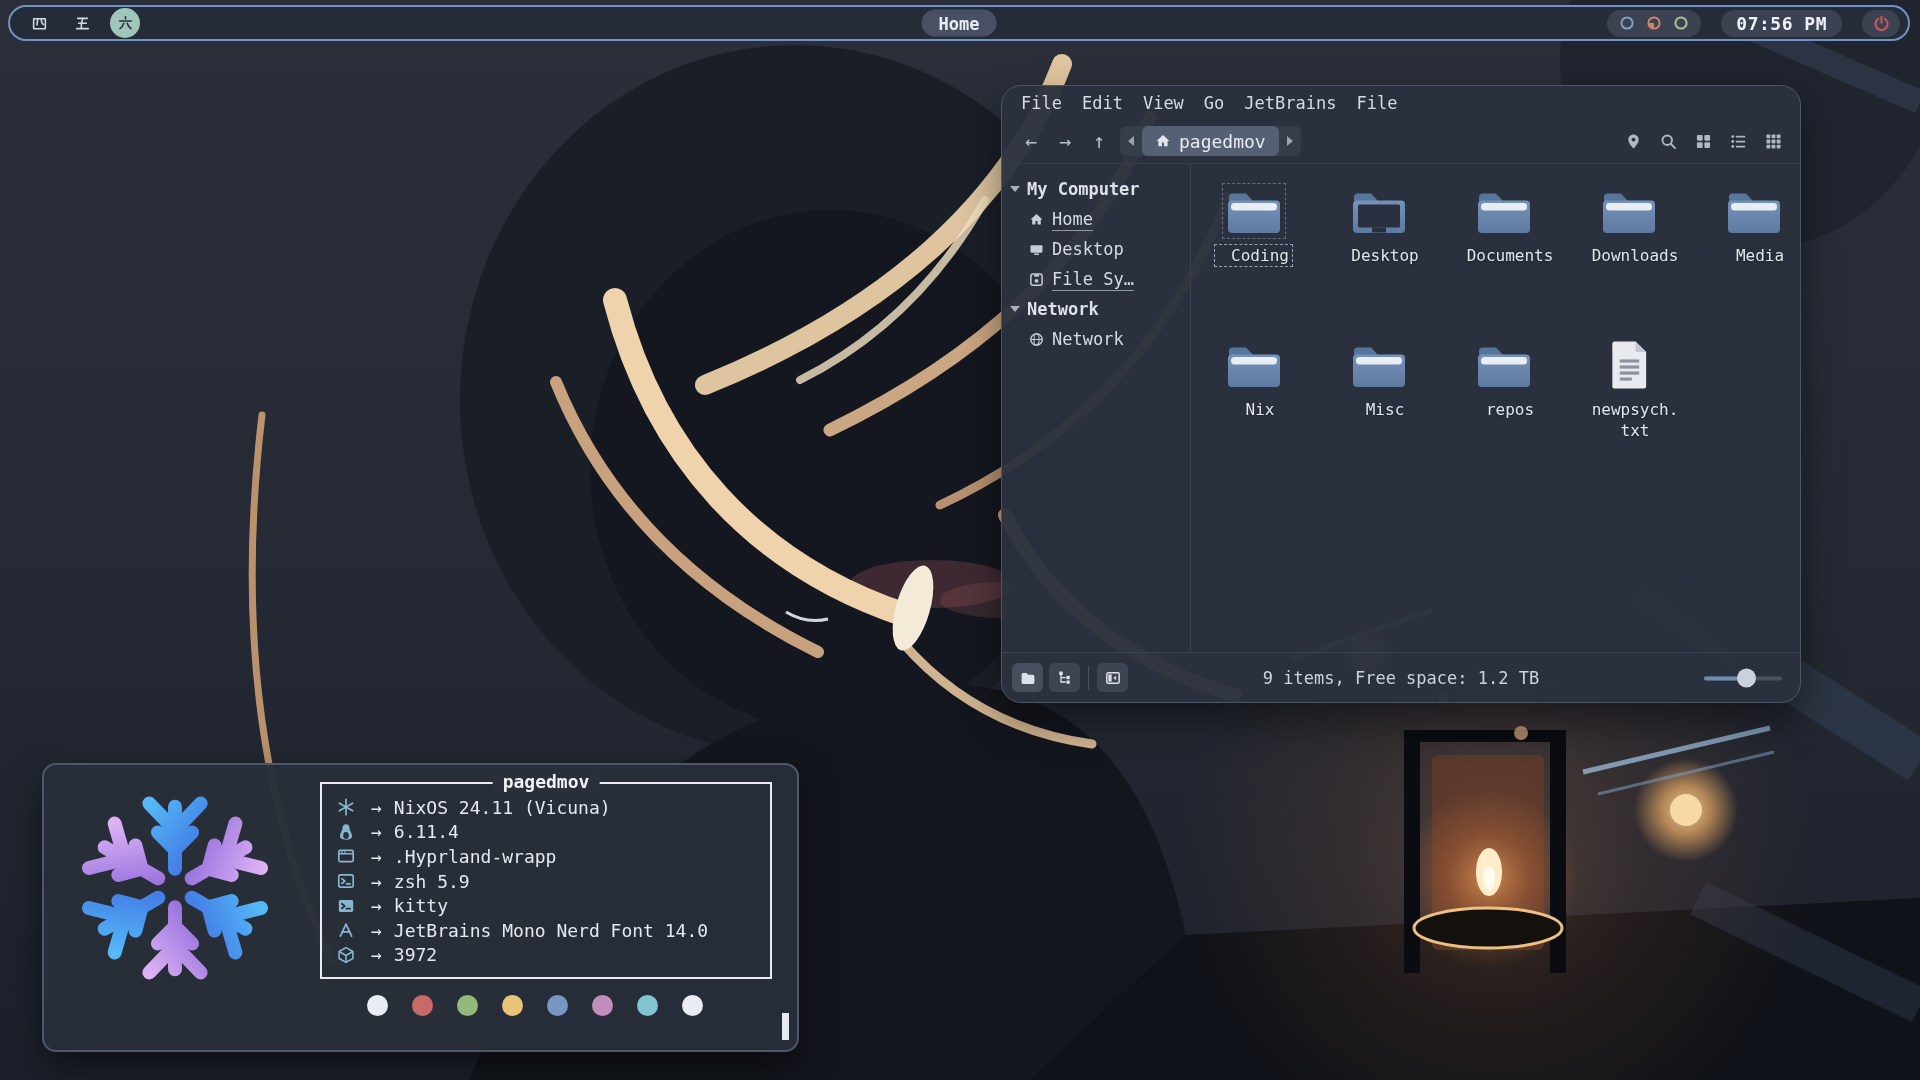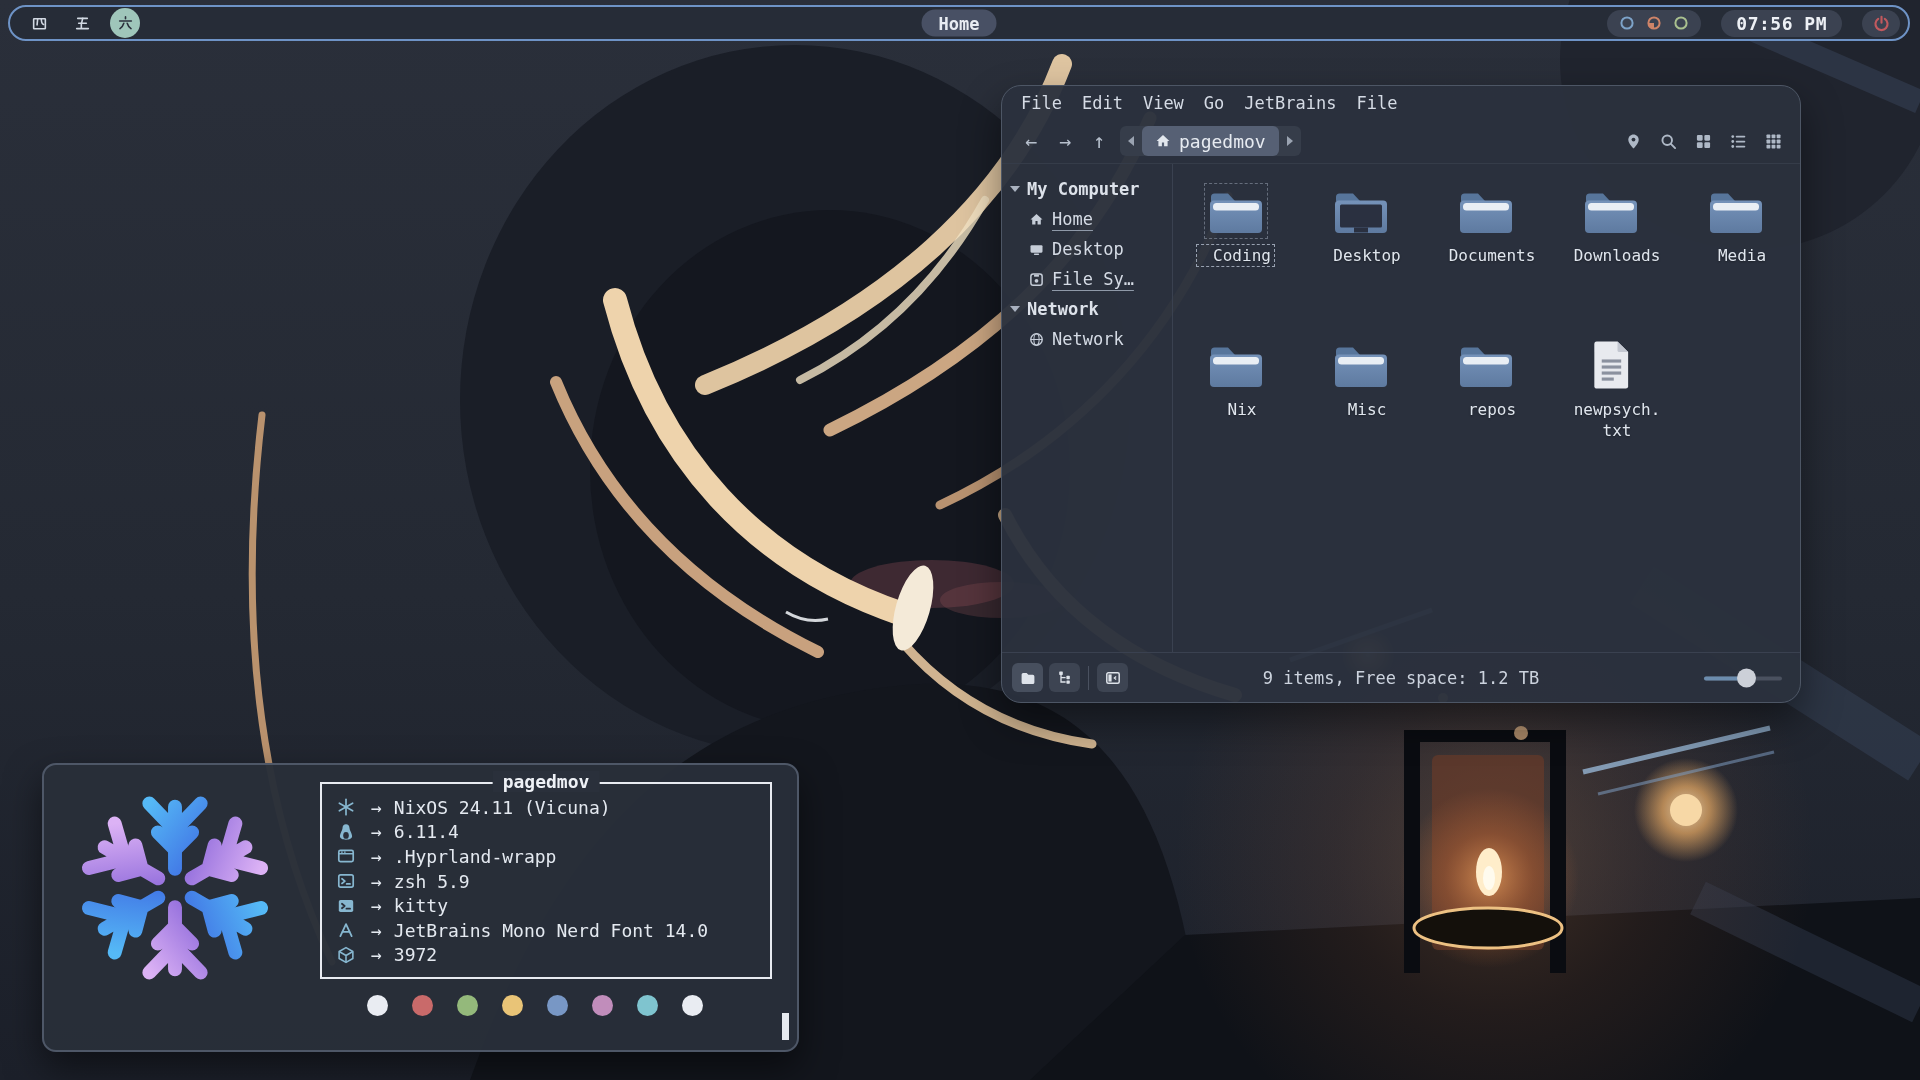--- a/index.html
+++ b/index.html
@@ -48,21 +48,21 @@
   .chev.left i{border-right:6px solid #9aa3b1;}
   .chev.right i{border-left:6px solid #9aa3b1;}
   .pathseg{height:30px;background:#566074;border-radius:6px;display:flex;align-items:center;
            gap:8px;padding:0 13px;color:#e7ebf1;font-size:18px;}
   .pathseg svg{width:16px;height:16px;color:#e2e7ee;}
   .tool-spacer{flex:1;}
   .view-btn{width:29px;height:29px;display:flex;align-items:center;justify-content:center;
             color:#aeb8c6;border-radius:5px;margin-left:6px;}
   .view-btn svg{width:17px;height:17px;}
   .fm-body{flex:1;display:flex;min-height:0;}
-  .sidebar{width:171px;flex:none;border-right:1px solid #3a4150;padding-top:10px;}
+  .sidebar{width:189px;flex:none;border-right:1px solid #3a4150;padding-top:10px;}
   .side-header{display:flex;align-items:center;gap:7px;padding:5px 6px 5px 8px;
                font-weight:bold;font-size:17px;color:#dde2ea;}
   .tri{width:0;height:0;border-left:5px solid transparent;border-right:5px solid transparent;
        border-top:6px solid #a9b1bf;}
   .side-item{display:flex;align-items:center;gap:8px;padding:5px 2px 5px 27px;
              font-size:17px;color:#d5dbe5;cursor:default;}
   .side-item svg{width:15px;height:15px;color:#c6cdd8;flex:none;}
   .side-item.u .side-label{text-decoration:underline;text-underline-offset:5px;
                            text-decoration-color:#8f99a8;text-decoration-thickness:1px;}
   .files{flex:1;display:grid;grid-template-columns:repeat(5,125px);grid-auto-rows:154px;

